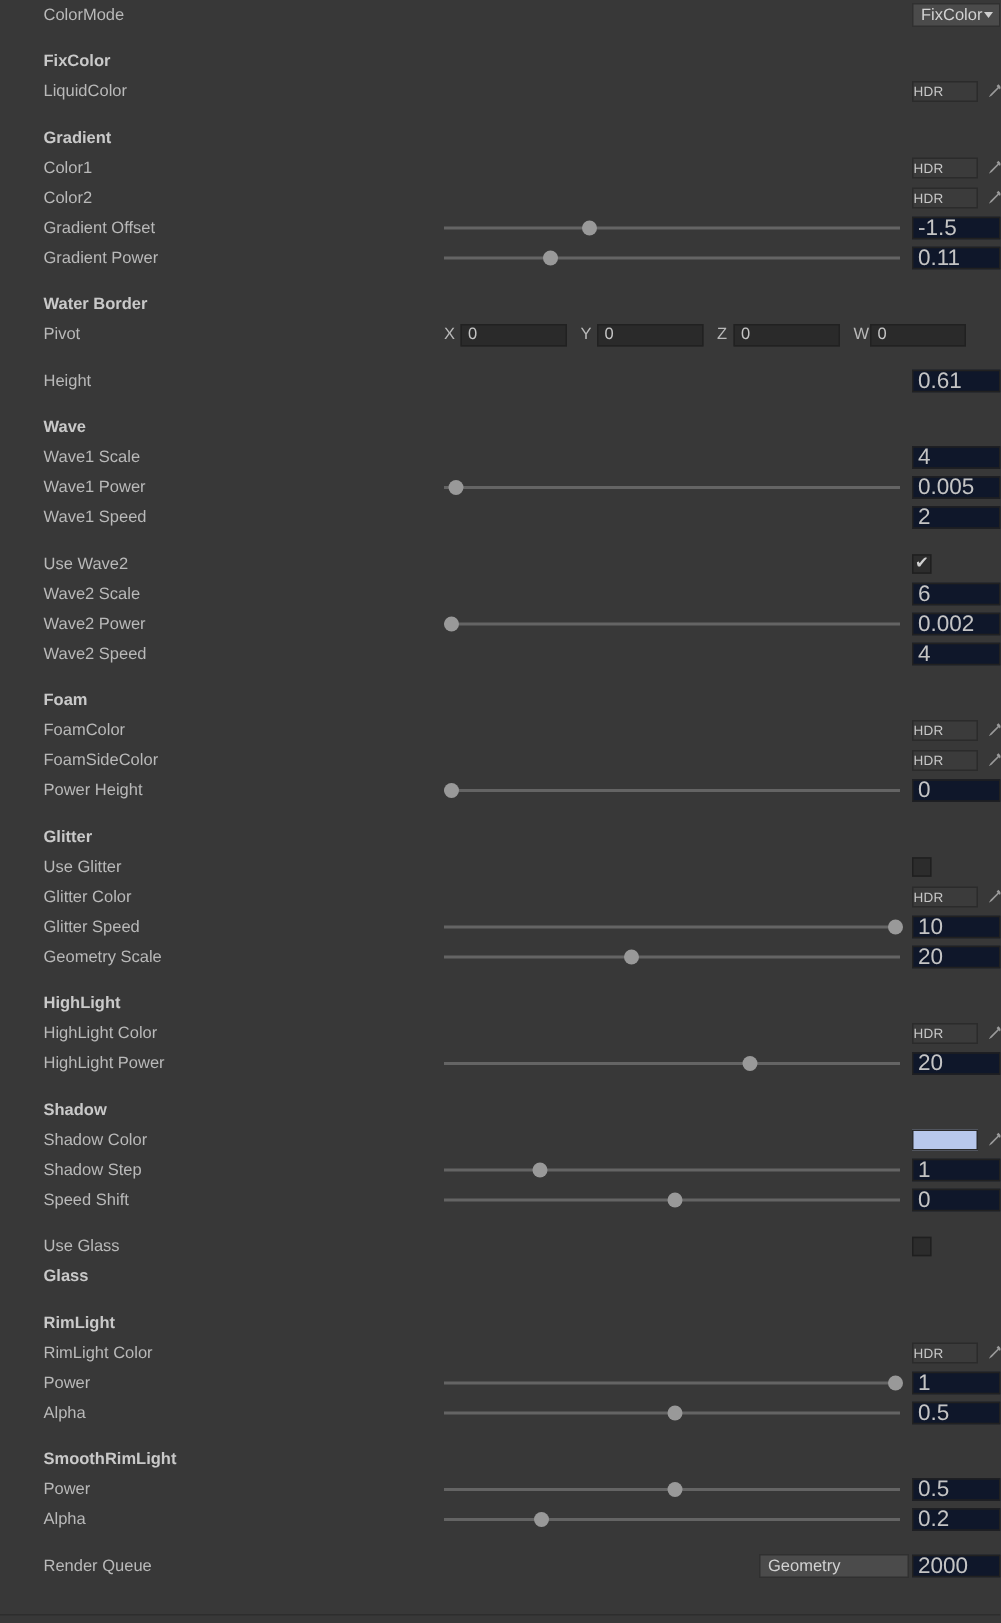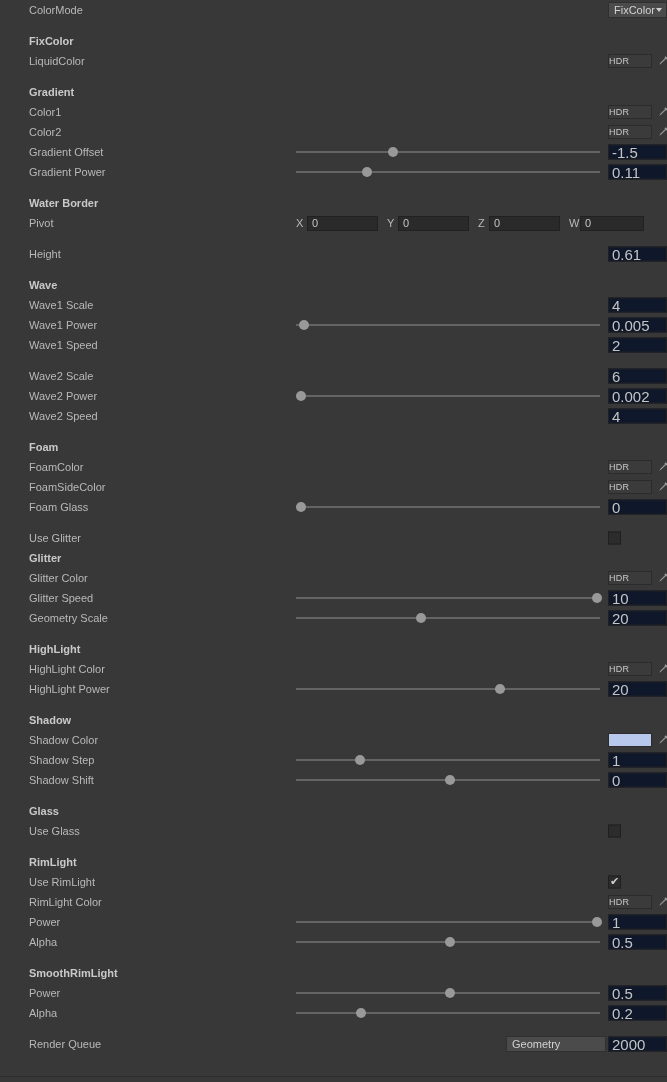--- a/index.html
+++ b/index.html
@@ -312,20 +312,24 @@
           <div class="knob" style="left: 2.5%;"></div>
         </div>
         <div class="field">0.005</div>
       </div>
       <div class="row">
         <div class="label">Wave1 Speed</div>
         <div class="field">2</div>
       </div>
       <div class="spacer"></div>
       <div class="row">
+        <div class="label">Use Wave2</div>
+        <div class="checkbox checked"></div>
+      </div>
+      <div class="row">
         <div class="label">Wave2 Scale</div>
         <div class="field">6</div>
       </div>
       <div class="row">
         <div class="label">Wave2 Power</div>
         <div class="slider">
           <div class="track"></div>
           <div class="knob" style="left: 1.8%;"></div>
         </div>
         <div class="field">0.002</div>
@@ -354,36 +358,36 @@
         <div class="colorfield">
           <span class="hdr">HDR</span>
         </div>
         <div class="eyedropper">
           <svg viewBox="0 0 12 12" width="12" height="12" aria-hidden="true">
             <path d="M8.6 1.2 L10.8 3.4 L9.6 4.6 L8.9 3.9 L4.2 8.6 L2.2 9.8 L3.4 7.8 L8.1 3.1 L7.4 2.4 Z" fill="#9a9a9a"></path>
           </svg>
         </div>
       </div>
       <div class="row">
-        <div class="label">Foam Glass</div>
+        <div class="label">Power Height</div>
         <div class="slider">
           <div class="track"></div>
           <div class="knob" style="left: 1.8%;"></div>
         </div>
         <div class="field">0</div>
       </div>
       <div class="spacer"></div>
+      <div class="row">
+        <div class="label header">Glitter</div>
+      </div>
       <div class="row">
         <div class="label">Use Glitter</div>
         <div class="checkbox"></div>
       </div>
       <div class="row">
-        <div class="label header">Glitter</div>
-      </div>
-      <div class="row">
         <div class="label">Glitter Color</div>
         <div class="colorfield">
           <span class="hdr">HDR</span>
         </div>
         <div class="eyedropper">
           <svg viewBox="0 0 12 12" width="12" height="12" aria-hidden="true">
             <path d="M8.6 1.2 L10.8 3.4 L9.6 4.6 L8.9 3.9 L4.2 8.6 L2.2 9.8 L3.4 7.8 L8.1 3.1 L7.4 2.4 Z" fill="#9a9a9a"></path>
           </svg>
         </div>
       </div>
@@ -441,42 +445,38 @@
       </div>
       <div class="row">
         <div class="label">Shadow Step</div>
         <div class="slider">
           <div class="track"></div>
           <div class="knob" style="left: 21.2%;"></div>
         </div>
         <div class="field">1</div>
       </div>
       <div class="row">
-        <div class="label">Shadow Shift</div>
+        <div class="label">Speed Shift</div>
         <div class="slider">
           <div class="track"></div>
           <div class="knob" style="left: 50.7%;"></div>
         </div>
         <div class="field">0</div>
       </div>
       <div class="spacer"></div>
-      <div class="row">
-        <div class="label header">Glass</div>
-      </div>
       <div class="row">
         <div class="label">Use Glass</div>
         <div class="checkbox"></div>
       </div>
+      <div class="row">
+        <div class="label header">Glass</div>
+      </div>
       <div class="spacer"></div>
       <div class="row">
         <div class="label header">RimLight</div>
-      </div>
-      <div class="row">
-        <div class="label">Use RimLight</div>
-        <div class="checkbox checked"></div>
       </div>
       <div class="row">
         <div class="label">RimLight Color</div>
         <div class="colorfield">
           <span class="hdr">HDR</span>
         </div>
         <div class="eyedropper">
           <svg viewBox="0 0 12 12" width="12" height="12" aria-hidden="true">
             <path d="M8.6 1.2 L10.8 3.4 L9.6 4.6 L8.9 3.9 L4.2 8.6 L2.2 9.8 L3.4 7.8 L8.1 3.1 L7.4 2.4 Z" fill="#9a9a9a"></path>
           </svg>

